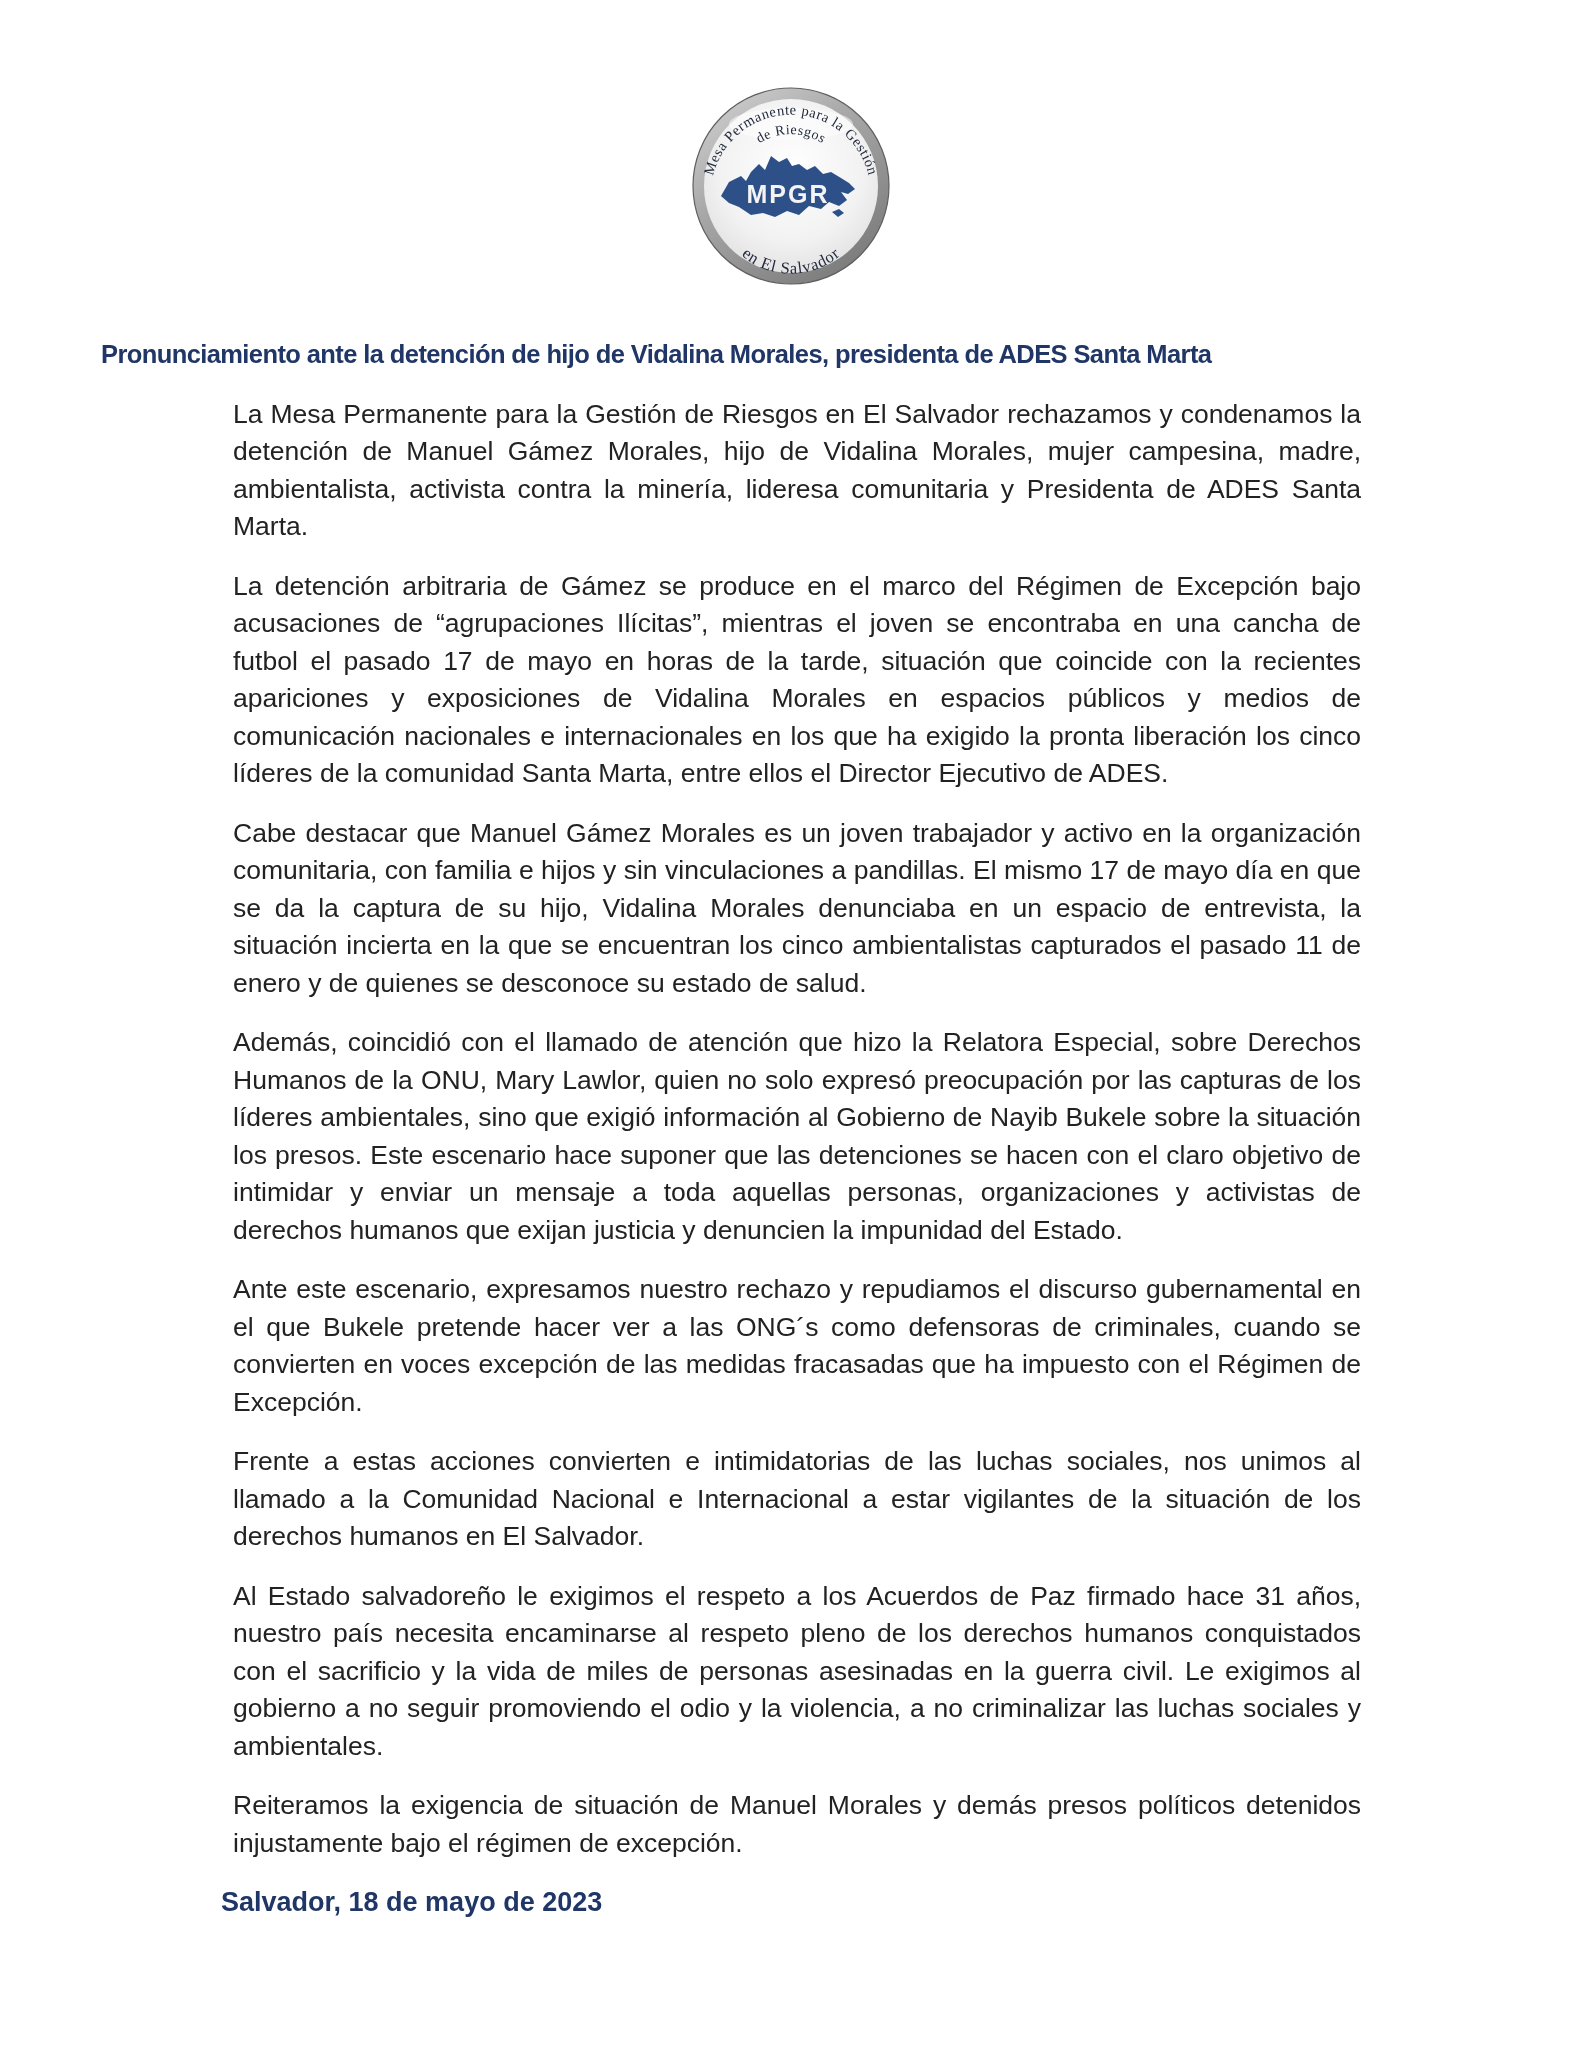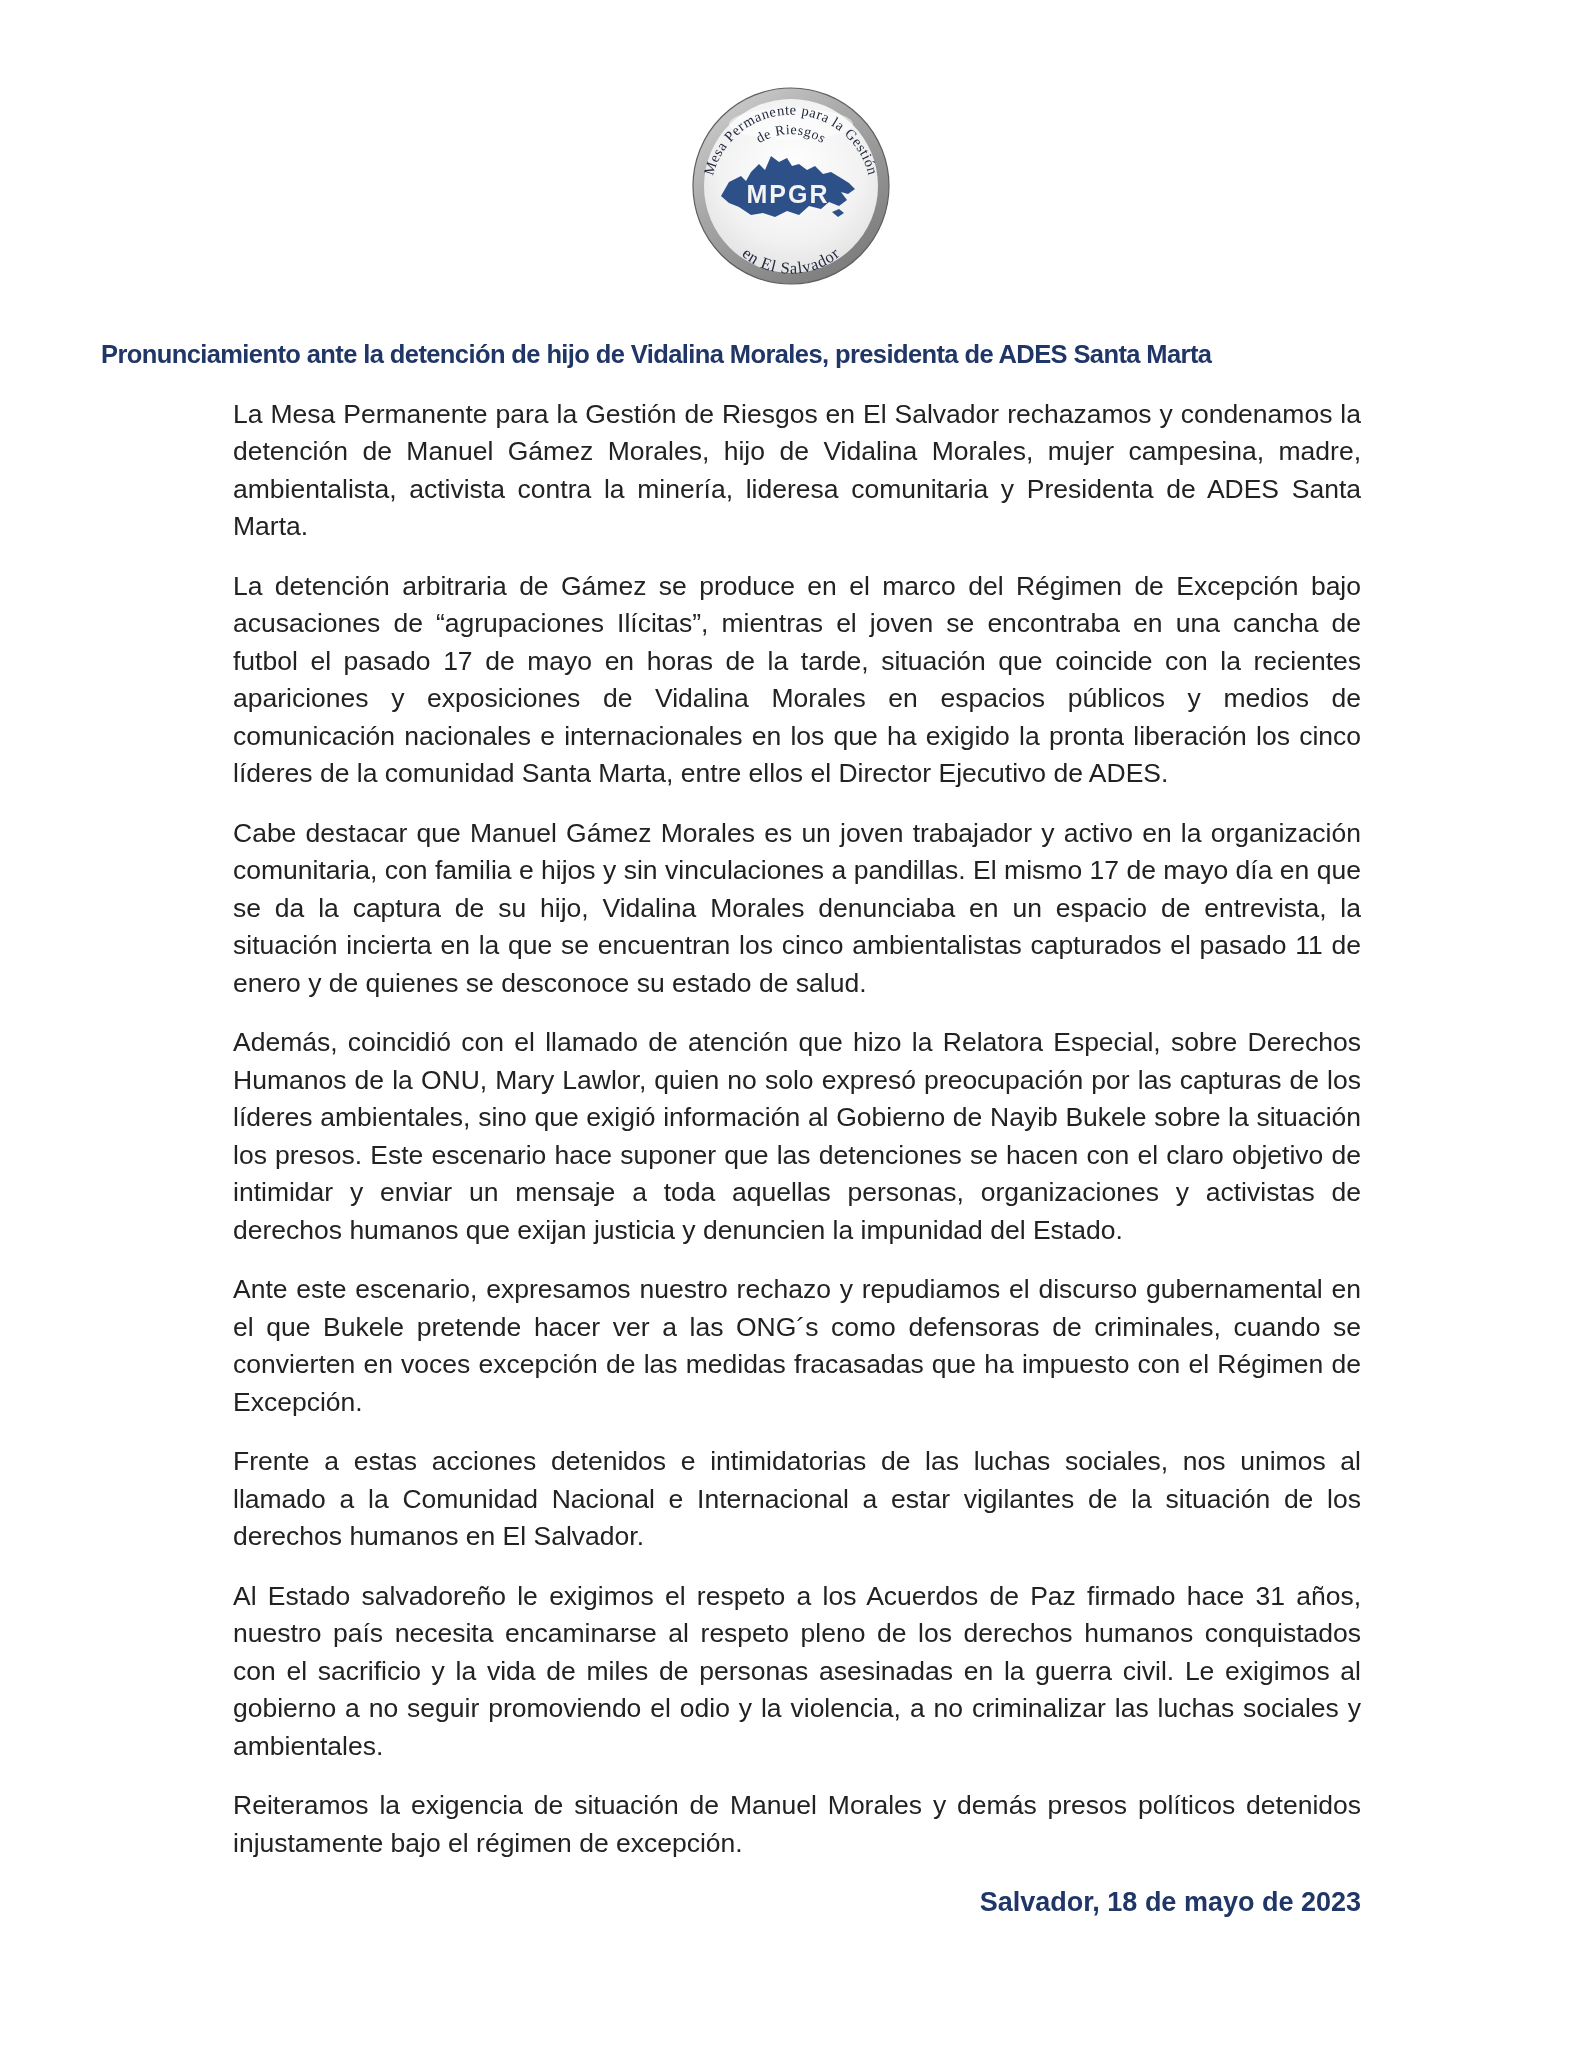--- a/index.html
+++ b/index.html
@@ -36,21 +36,21 @@
   }
   .para {
     margin: 22px 0 0 12px;
     font-size: 26.5px;
     line-height: 37.5px;
     text-align: justify;
     color: #222222;
   }
   .date-line {
     margin: 22px 0 0 0;
-    text-align: right;
+    text-align: left;
     font-weight: bold;
     font-size: 27px;
     line-height: 37.5px;
     color: #1f3666;
   }
   .arc-text {
     font-family: "Liberation Serif", serif;
     fill: #232b3e;
   }
   .acronym-text {
@@ -107,20 +107,20 @@
       </svg>
     </div>
 
     <h1 class="doc-title">Pronunciamiento ante la detención de hijo de Vidalina Morales, presidenta de ADES Santa Marta</h1>
 
     <p class="para">La Mesa Permanente para la Gestión de Riesgos en El Salvador rechazamos y condenamos la detención de Manuel Gámez Morales, hijo de Vidalina Morales, mujer campesina, madre, ambientalista, activista contra la minería, lideresa comunitaria y Presidenta de ADES Santa Marta.</p>
     <p class="para">La detención arbitraria de Gámez se produce en el marco del Régimen de Excepción bajo acusaciones de “agrupaciones Ilícitas”,  mientras el joven se encontraba en una cancha de futbol el pasado 17 de mayo en horas de la tarde, situación que coincide con la recientes apariciones y exposiciones  de Vidalina Morales en espacios públicos y medios de comunicación nacionales e internacionales en los que ha exigido la pronta liberación los cinco líderes de la comunidad Santa Marta, entre ellos el Director Ejecutivo de ADES.</p>
     <p class="para">Cabe destacar que Manuel Gámez Morales es un joven trabajador y activo en la organización comunitaria, con familia e hijos y sin vinculaciones a pandillas. El mismo 17 de mayo día en que se da la captura de su hijo, Vidalina Morales denunciaba en un espacio de entrevista, la situación incierta en la que se encuentran los cinco ambientalistas capturados el pasado 11 de enero y de quienes se desconoce su estado de salud.</p>
     <p class="para">Además, coincidió con el llamado de atención que hizo la Relatora Especial, sobre Derechos Humanos de la ONU, Mary Lawlor, quien no solo expresó preocupación por las capturas de los líderes ambientales, sino que exigió información al Gobierno de Nayib Bukele sobre la situación los presos. Este escenario hace suponer que las detenciones se hacen con el claro objetivo de intimidar y enviar un mensaje a toda aquellas personas, organizaciones y activistas de derechos humanos que exijan justicia y denuncien la impunidad del Estado.</p>
     <p class="para">Ante este escenario, expresamos nuestro rechazo y repudiamos el discurso gubernamental en el que Bukele pretende hacer ver a las ONG´s como defensoras de criminales, cuando se convierten en voces excepción de las medidas fracasadas que ha impuesto con el Régimen de Excepción.</p>
-    <p class="para">Frente a estas acciones detenidos e intimidatorias de las luchas sociales, nos unimos al llamado a la Comunidad Nacional e Internacional a estar vigilantes de la situación de los derechos humanos en El Salvador.</p>
+    <p class="para">Frente a estas acciones convierten e intimidatorias de las luchas sociales, nos unimos al llamado a la Comunidad Nacional e Internacional a estar vigilantes de la situación de los derechos humanos en El Salvador.</p>
     <p class="para">Al Estado salvadoreño le exigimos el respeto a los Acuerdos de Paz firmado hace 31 años, nuestro país necesita encaminarse al respeto pleno de los derechos humanos conquistados con el sacrificio y la vida de miles de personas asesinadas en la guerra civil. Le exigimos al gobierno a no seguir promoviendo el odio y la violencia, a no criminalizar las luchas sociales y ambientales.</p>
     <p class="para">Reiteramos la exigencia de situación de Manuel Morales y demás presos políticos detenidos injustamente bajo el régimen de excepción.</p>
 
     <div class="date-line">Salvador, 18 de mayo de 2023</div>
 
   </div>
 </div>
 
 </body></html>

